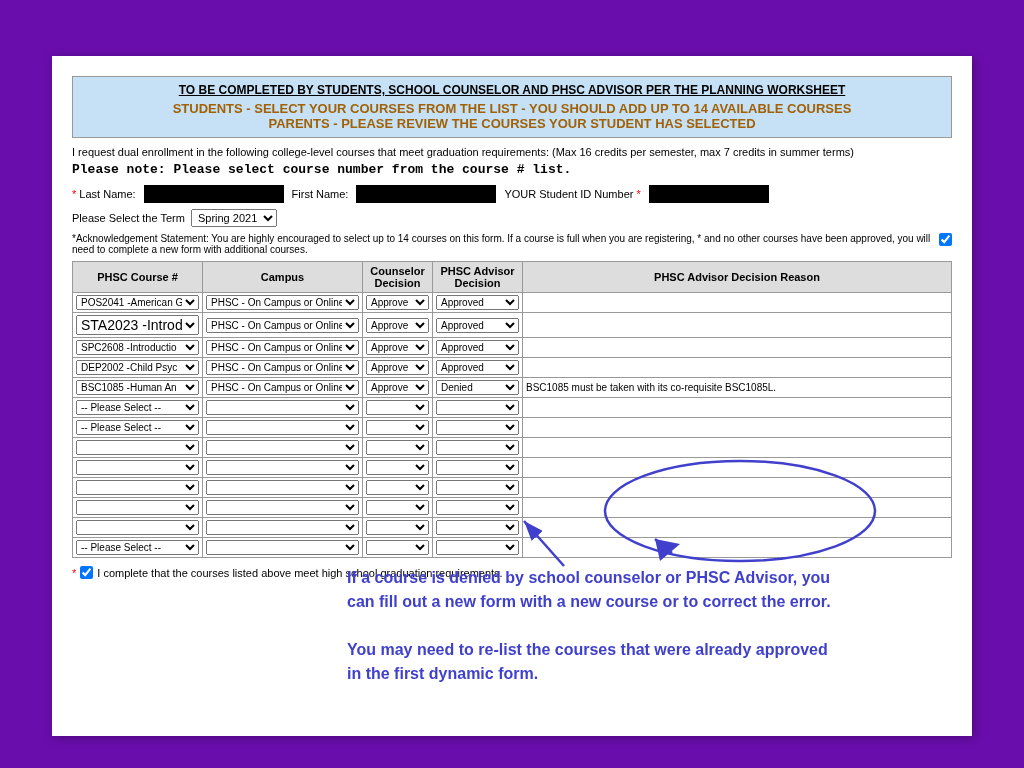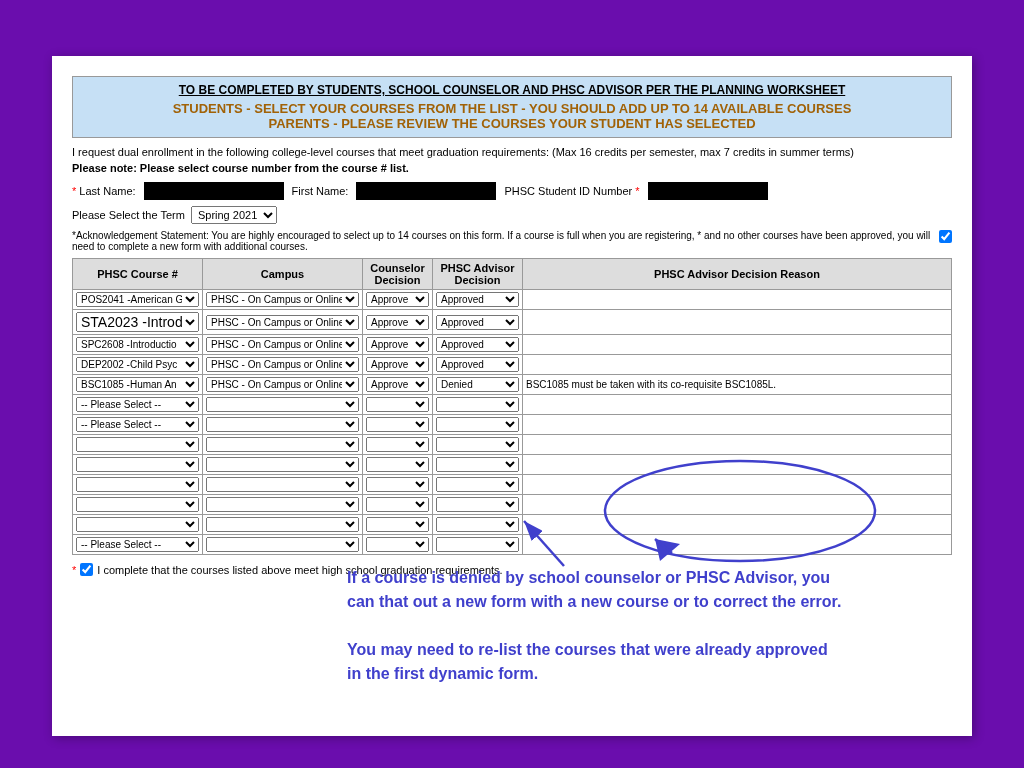--- a/index.html
+++ b/index.html
@@ -40,23 +40,24 @@
       font-size: 13px;
       color: #a16207;
       margin-top: 4px;
     }
     .intro-text {
       margin: 8px 0 4px 0;
       font-size: 11px;
       color: #000;
     }
     .note-text {
-      font-size: 11px;
+      font-size: 13px;
       font-weight: bold;
       margin-bottom: 8px;
+      font-family: Liberation Mono, monospace;
     }
     .form-row {
       display: flex;
       align-items: center;
       margin-bottom: 6px;
       gap: 8px;
     }
     .form-label {
       font-size: 11px;
       white-space: nowrap;
@@ -150,21 +151,21 @@
   </div>
 
   <p class="intro-text">I request dual enrollment in the following college-level courses that meet graduation requirements:  (Max 16 credits per semester, max 7 credits in summer terms)</p>
   <p class="note-text">Please note: Please select course number from the course # list.</p>
 
   <div class="form-row">
     <span class="form-label"><span class="star">*</span> <span>Last Name:</span></span>
     <div class="form-input-black"></div>
     <span class="form-label"><span>First Name:</span></span>
     <div class="form-input-black"></div>
-    <span class="form-label"><span>PHSC Student ID Number</span> <span class="star">*</span></span>
+    <span class="form-label"><span>YOUR Student ID Number</span> <span class="star">*</span></span>
     <div class="form-input-black" style="width:120px;"></div>
   </div>
 
   <div class="term-select">
     <span class="form-label">Please Select the Term</span>
     <select>
       <option>Spring 2021</option>
     </select>
   </div>
 
@@ -290,21 +291,21 @@
     <defs>
       <marker id="arrowhead" markerWidth="8" markerHeight="6" refX="8" refY="3" orient="auto">
         <polygon points="0 0, 8 3, 0 6" fill="#4040cc"></polygon>
       </marker>
     </defs>
     <line x1="50" y1="55" x2="10" y2="10" stroke="#4040cc" stroke-width="2.5" marker-end="url(#arrowhead)"></line>
   </svg>
 
   <div class="info-text-block">
     <span class="line">If a course is denied by school counselor or PHSC Advisor, you</span>
-    <span class="line">can that out a new form with a new course or to correct the error.</span>
+    <span class="line">can fill out a new form with a new course or to correct the error.</span>
     <br>
     <span class="line">You may need to re-list the courses that were already approved</span>
     <span class="line">in the first dynamic form.</span>
   </div>
 
   <div class="certify-row">
     <span class="star">*</span>
     <input type="checkbox" checked="" style="">
     <span>I complete that the courses listed above meet high school graduation requirements.</span>
   </div>

